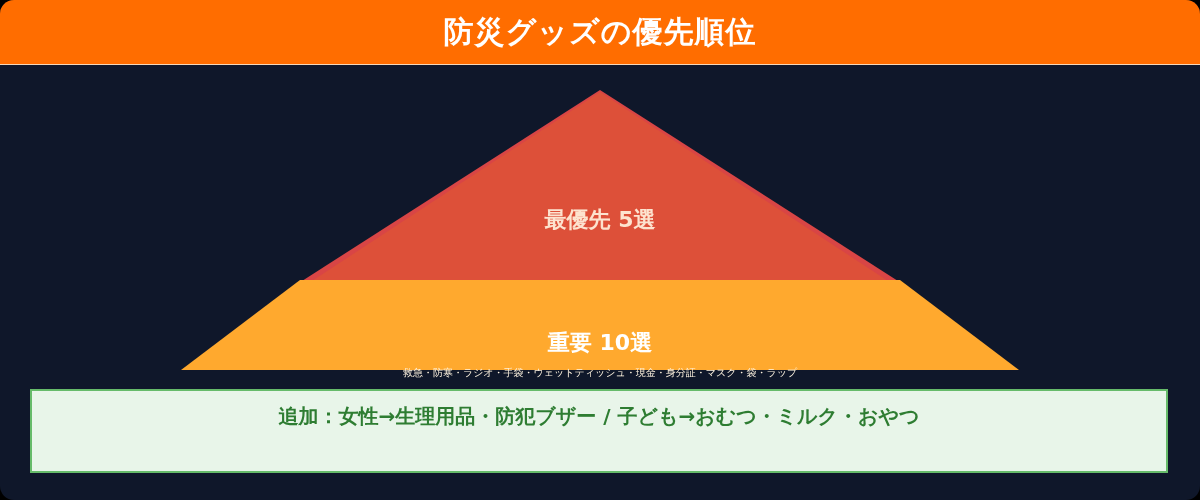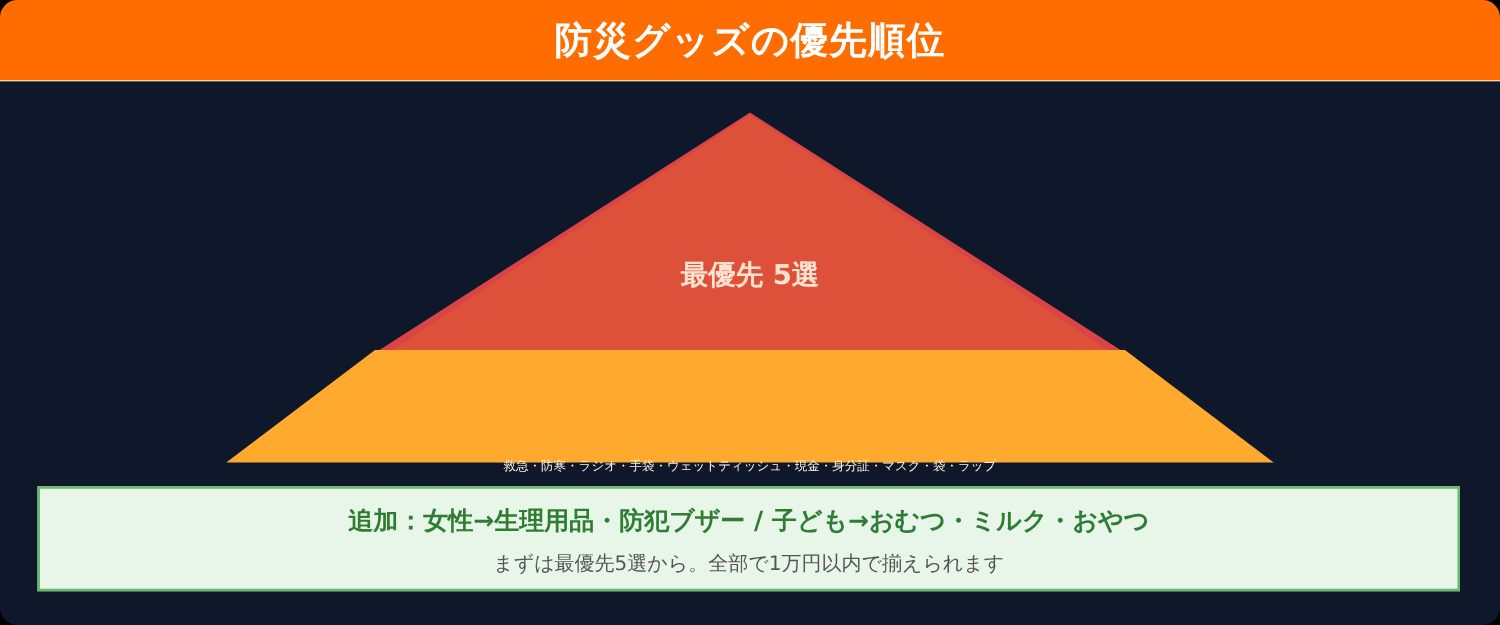--- a/index.html
+++ b/index.html
@@ -42,19 +42,19 @@
     <span class="header-title">防災グッズの優先順位</span>
   </div>
 
   <svg class="pyramid" width="1200" height="500" viewBox="0 0 1200 500">
     <polygon points="600,90 302,281 898,281" fill="#d84545"></polygon>
     <polygon points="600,92 312,281 888,281" fill="#dd5039"></polygon>
     <polygon points="300,280 900,280 1019,370 181,370" fill="#ffa92e"></polygon>
   </svg>
 
   <div class="tier-text tier1-title">最優先 5選</div>
+  <div class="tier-text tier2-title">重要 10選</div>
   <div class="tier-text tier2-items">救急・防寒・ラジオ・手袋・ウェットティッシュ・現金・身分証・マスク・袋・ラップ</div>
 
   <div class="note-box">
     <div class="note-title">追加：女性→生理用品・防犯ブザー / 子ども→おむつ・ミルク・おやつ</div>
-    <div class="note-sub">まずは最優先5選から。全部で1万円以内で揃えられます</div>
   </div>
 </div>
 
 </body></html>

